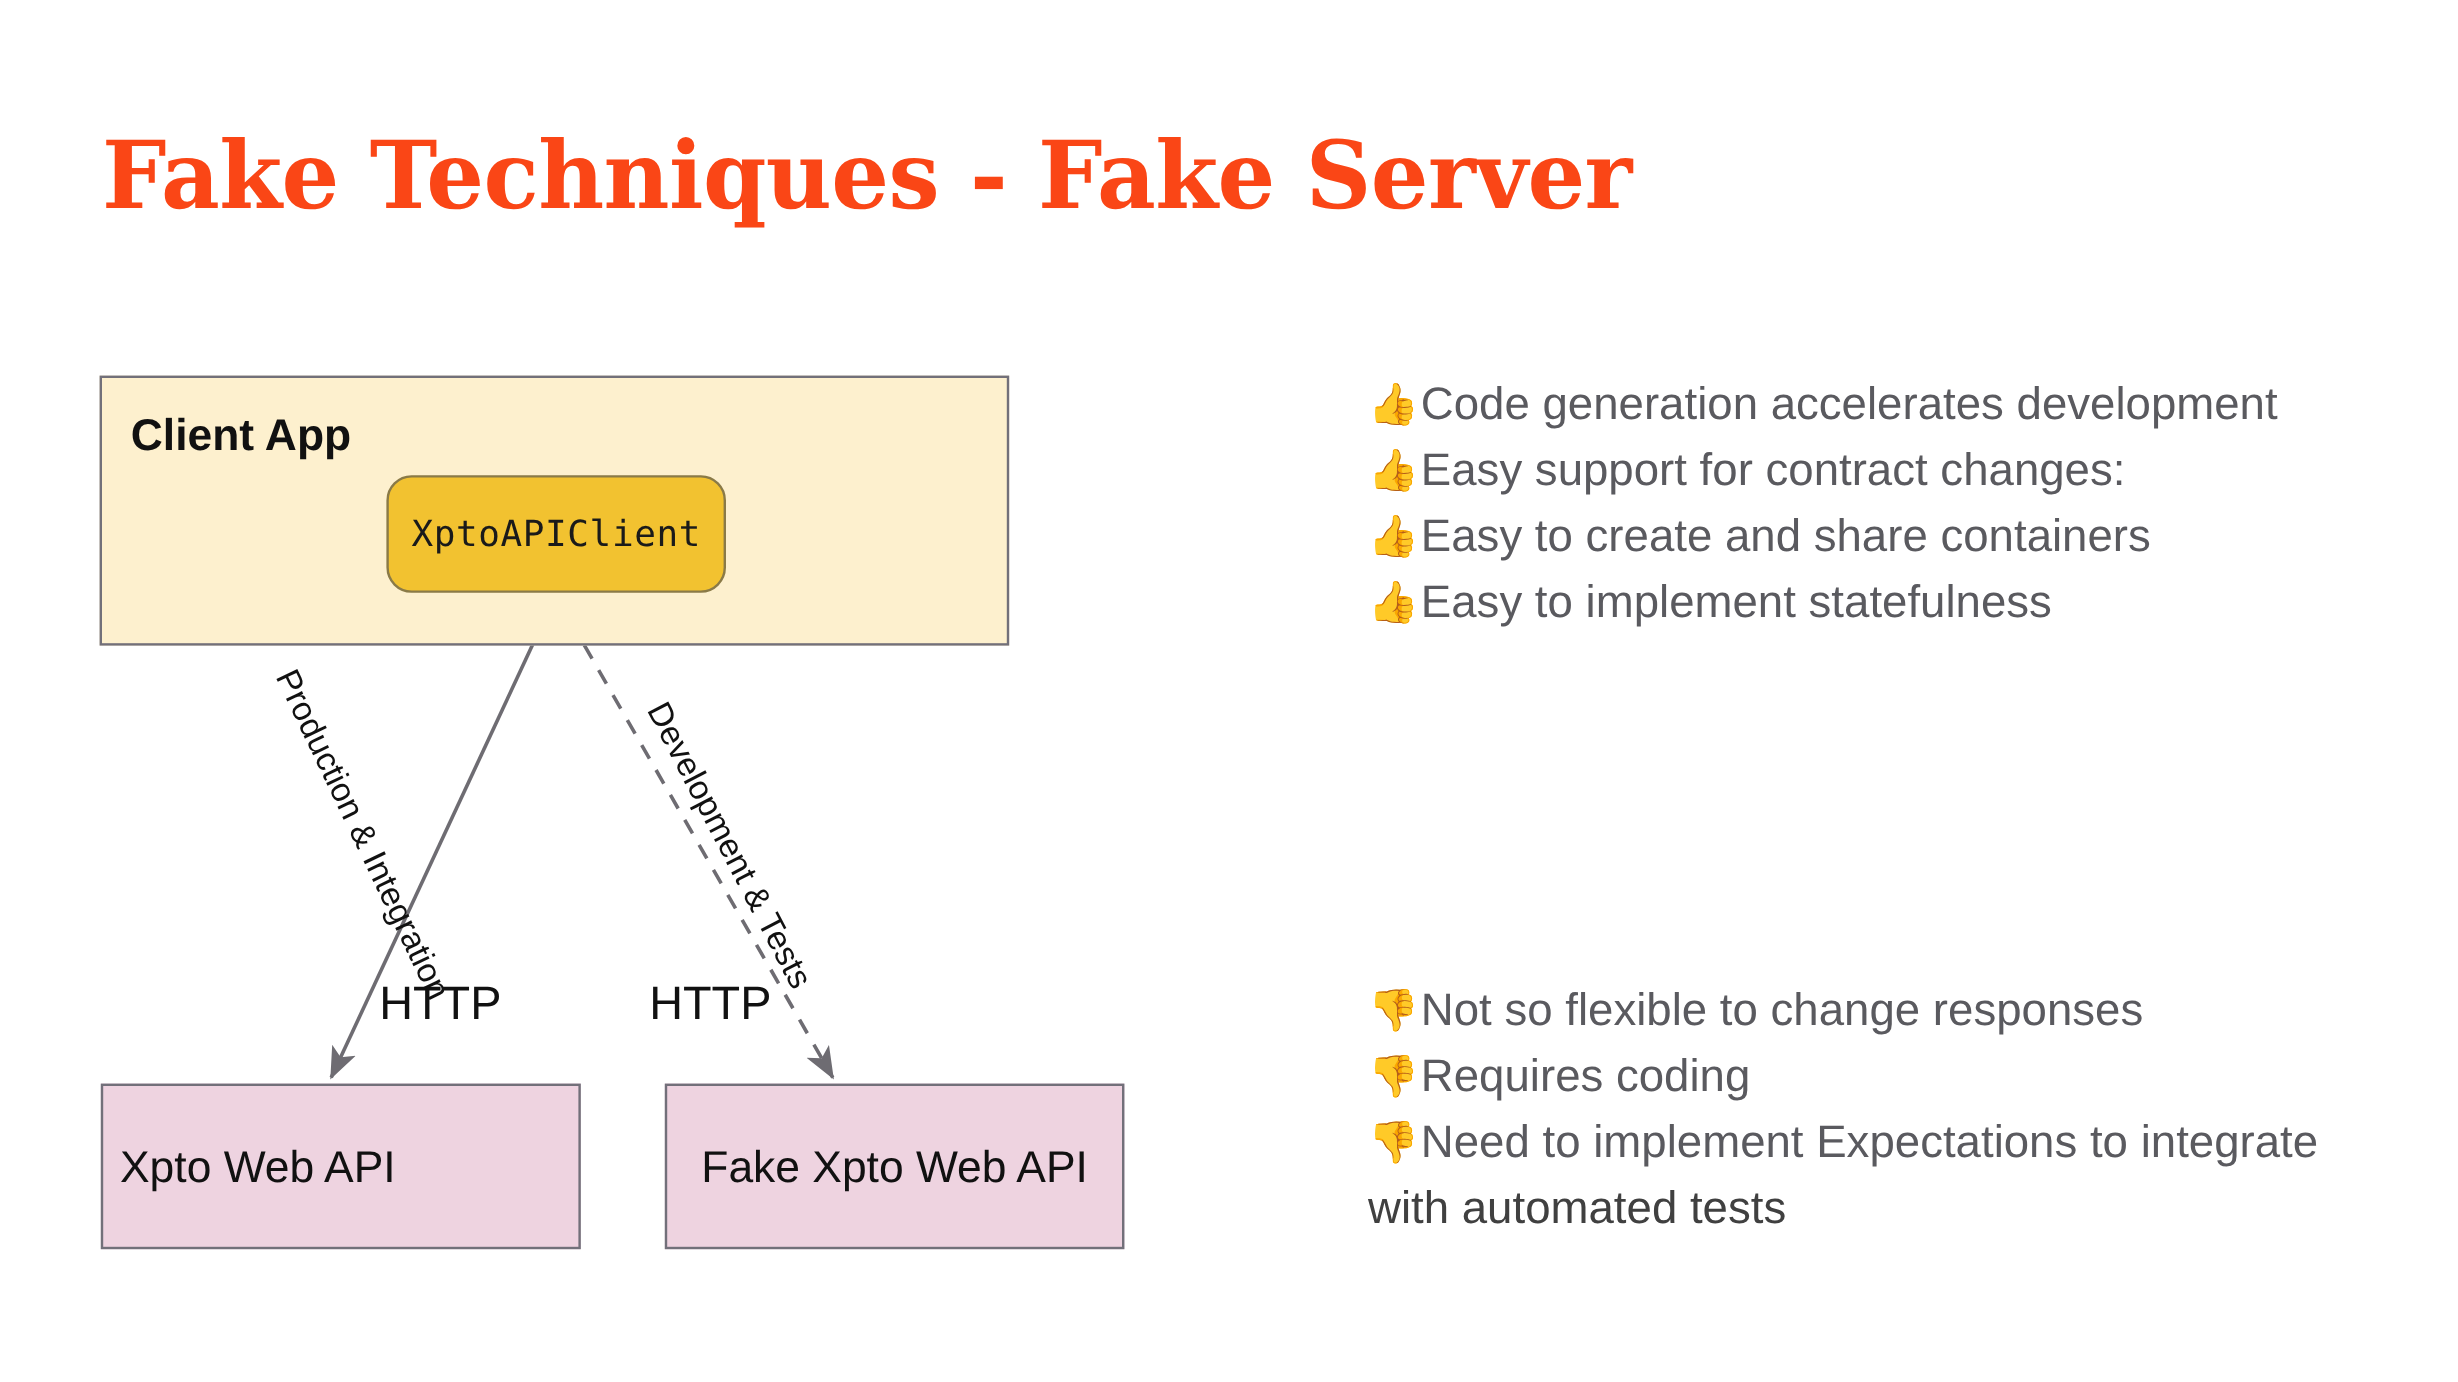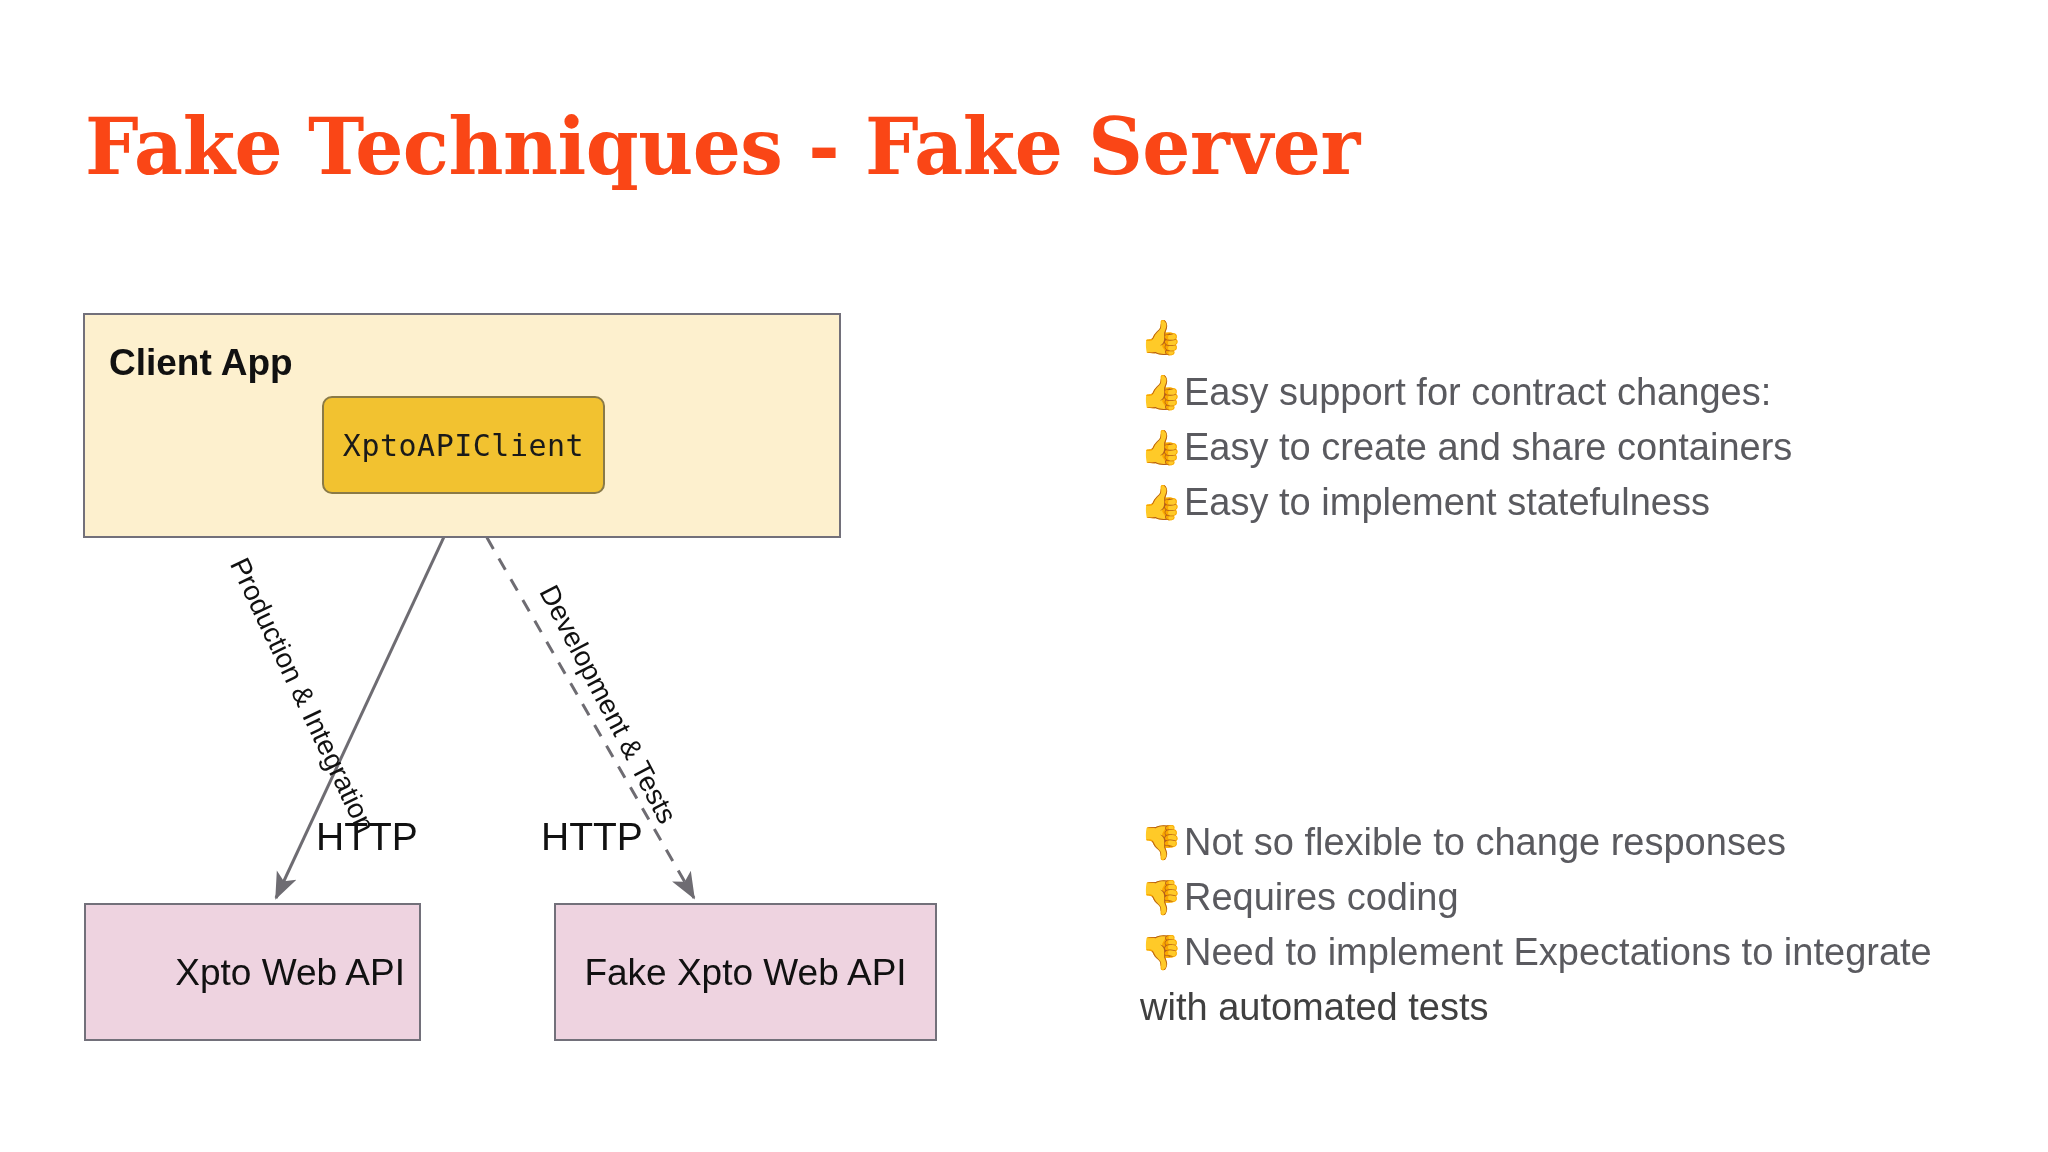--- a/index.html
+++ b/index.html
@@ -74,42 +74,42 @@
     font-weight: bold;
   }
 
   #xpto-client-box {
     left: 322px;
     top: 396px;
     width: 283px;
     height: 98px;
     background: #F2C230;
     border: 2px solid #8a7a47;
-    border-radius: 10px;
+    border-radius: 21px;
     display: flex;
     align-items: center;
     justify-content: center;
   }
   #xpto-client-label {
     font-family: "DejaVu Sans Mono", monospace;
     font-size: 30px;
     letter-spacing: 0.5px;
     color: #1a1a1a;
     white-space: nowrap;
   }
 
   #xpto-web-api-box {
     left: 84px;
     top: 903px;
-    width: 337px;
+    width: 400px;
     height: 138px;
     background: #EED3E0;
     display: flex;
     align-items: center;
-    justify-content: flex-end;
+    justify-content: flex-start;
     text-align: center;
   }
   #fake-xpto-web-api-box {
     left: 506px;
     top: 903px;
     width: 383px;
     height: 138px;
     background: #EED3E0;
     display: flex;
     align-items: center;
@@ -247,20 +247,21 @@
 
   <div class="edge-label-http" id="label-http-left">HTTP</div>
 
   <div class="edge-label-http" id="label-http-right">HTTP</div>
 </div>
 
 <div id="notes-column">
 
   <div class="note-line">
     <span class="note-bullet-icon">👍</span>
+    <span class="note-text">Code generation accelerates development</span>
   </div>
 
   <div class="note-line">
     <span class="note-bullet-icon">👍</span>
     <span class="note-text">Easy support for contract changes:</span>
   </div>
 
 
   <div class="note-line">
     <span class="note-bullet-icon">👍</span>

